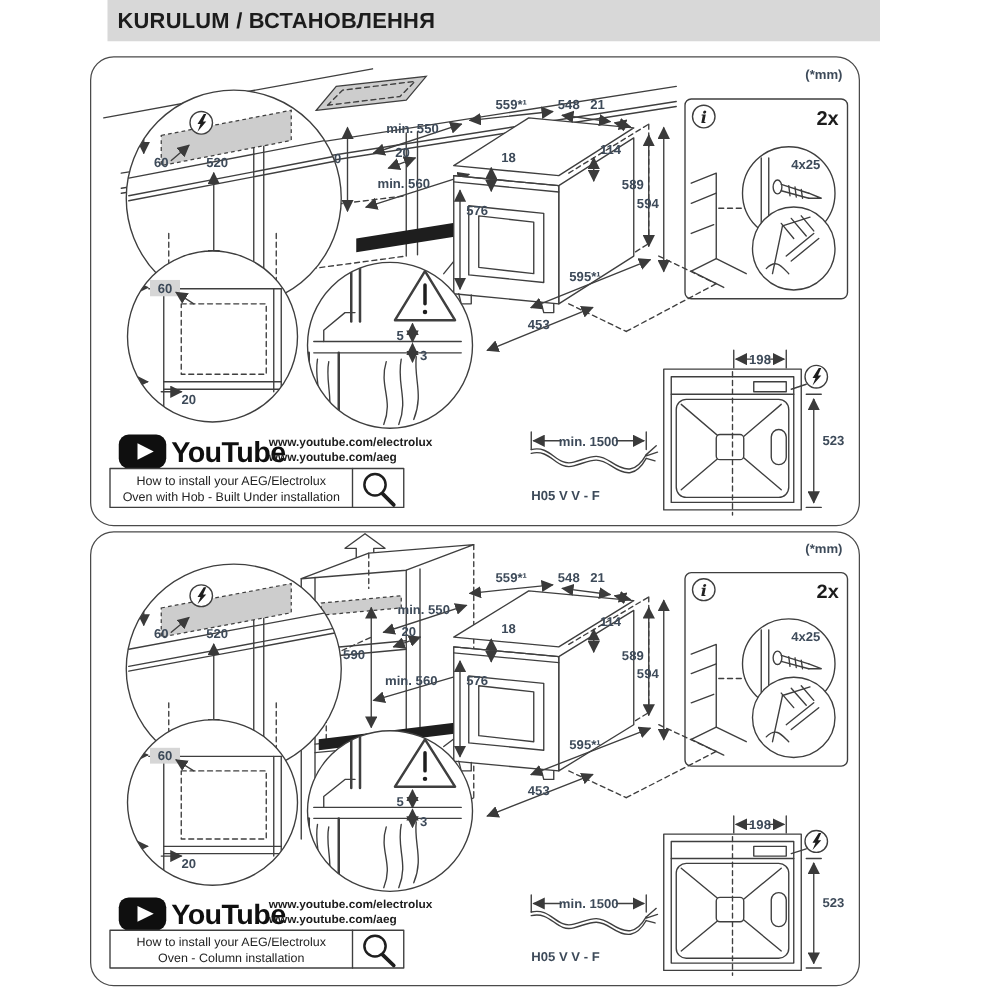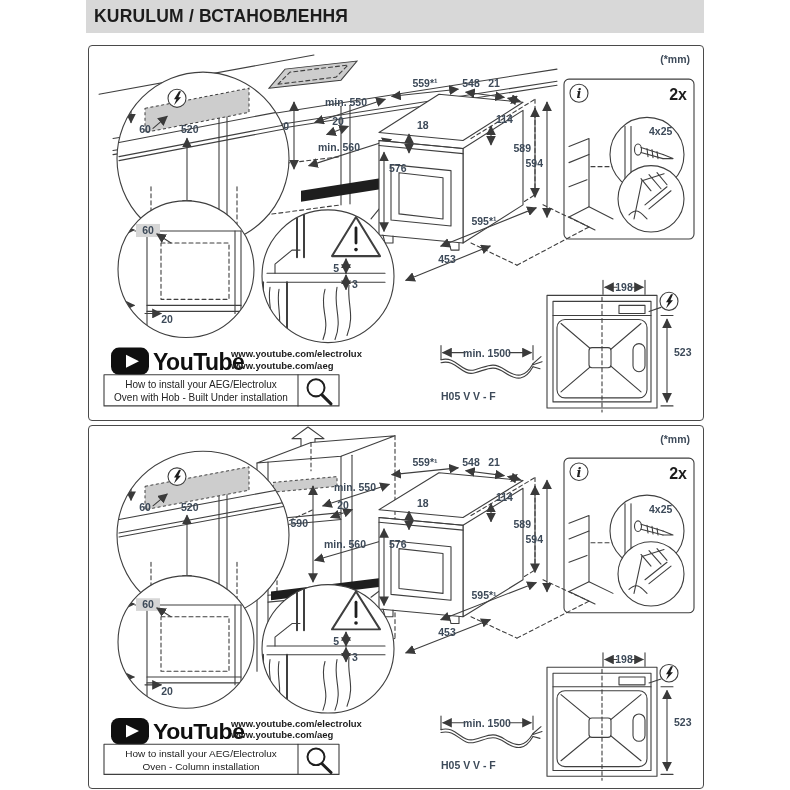--- a/index.html
+++ b/index.html
@@ -1,21 +1,21 @@
 <!DOCTYPE html>
 <html><head>
 <meta charset="utf-8">
 <style>
   html,body{margin:0;padding:0;background:#fff;}
   .pg{position:relative;width:790px;height:790px;background:#fff;overflow:hidden;
       font-family:"Liberation Sans","DejaVu Sans",sans-serif;}
   .hdr{position:absolute;left:86px;top:0;width:618px;height:33px;background:#d8d8d8;
        display:flex;align-items:center;}
   .hdr h1{margin:0 0 0 8px;font-size:17.5px;font-weight:bold;color:#1c1c1c;letter-spacing:.2px;}
-  .panel{position:absolute;left:88px;width:614px;border:1.6px solid #4a4a4a;border-radius:4px;
+  .panel{position:absolute;left:72px;width:614px;border:1.6px solid #4a4a4a;border-radius:19px;
          background:#fff;box-sizing:content-box;}
   .panel.top{top:45px;height:374px;}
   .panel.bot{top:425px;height:362px;}
   .panel svg{display:block;width:100%;height:100%;}
   
   .ln{fill:none;stroke:#3f3f3f;stroke-width:1.1;stroke-linecap:round;stroke-linejoin:round;}
   .th{stroke-width:2;}
   .dsh{stroke-dasharray:4 3;}
   .shade{fill:#cdcdcd;stroke:#3f3f3f;stroke-width:1;}
   .shadedsh{fill:#cdcdcd;stroke:#3f3f3f;stroke-width:1;stroke-dasharray:3 2.5;}

